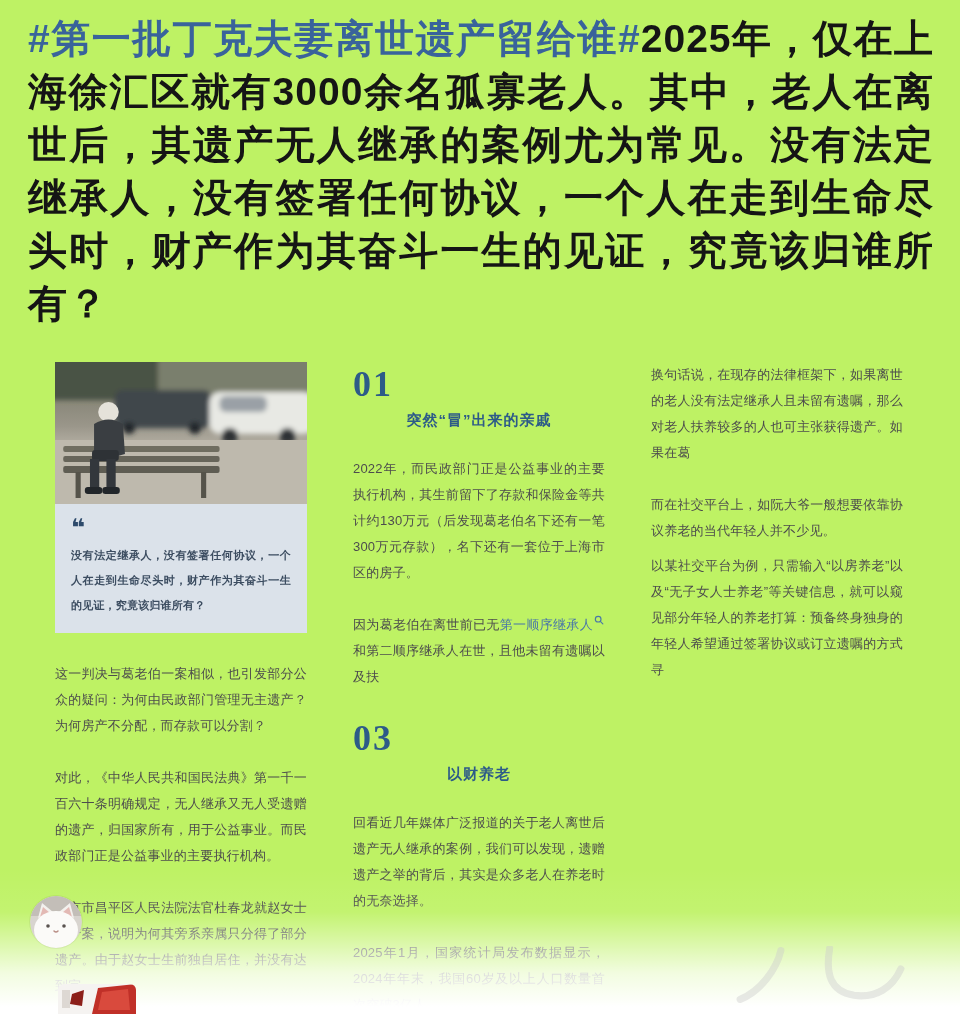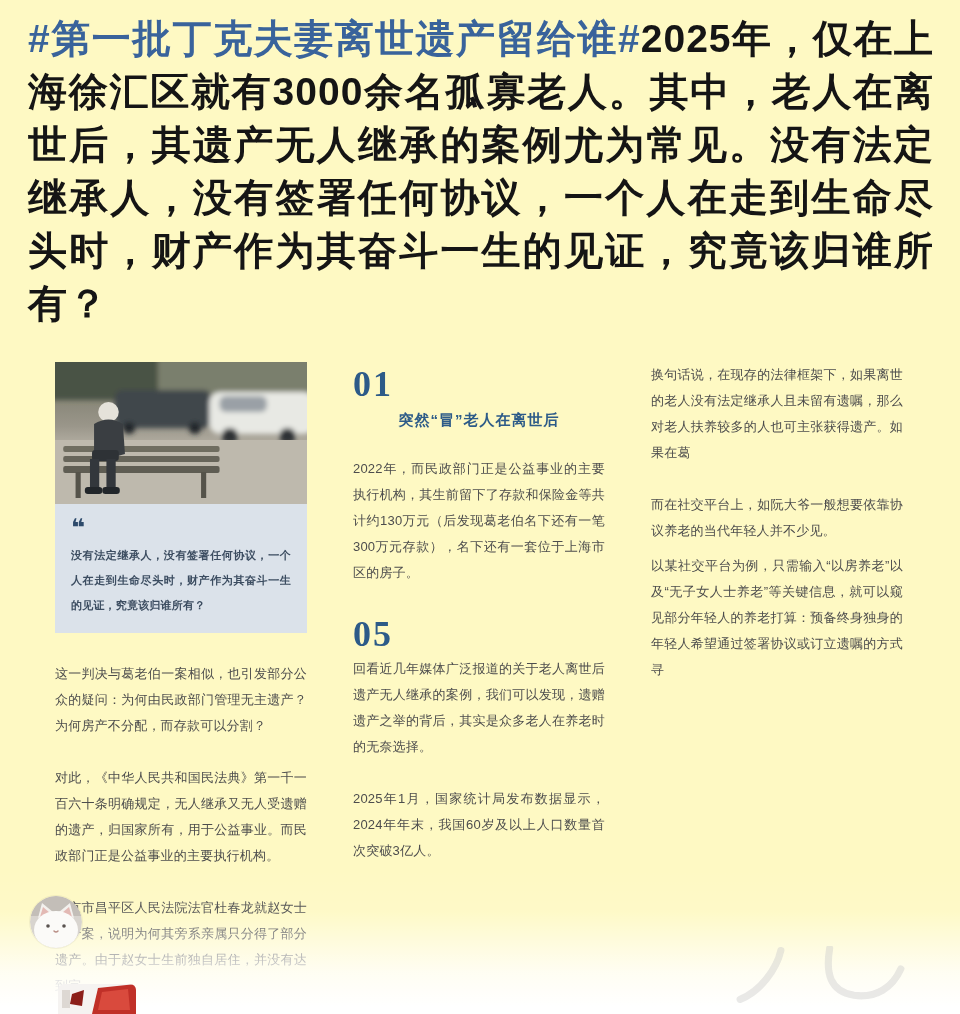--- a/index.html
+++ b/index.html
@@ -1,18 +1,18 @@
 <!DOCTYPE html>
 <html><head>
 <meta charset="utf-8">
 <style>
   * { margin:0; padding:0; box-sizing:border-box; }
   html,body { width:960px; height:1014px; background:#ffffff;
     font-family:"Liberation Sans","DejaVu Sans",sans-serif; }
-  .page { position:relative; width:960px; height:1014px; background:#fef9c3; overflow:hidden; }
+  .page { position:relative; width:960px; height:1014px; background:#bef264; overflow:hidden; }
 
   
   .headline { position:absolute; left:28px; top:12px; width:906px;
     font-size:39px; font-weight:700; line-height:53px; letter-spacing:1px;
     color:#151515; text-align:justify; }
   .headline .hashtag { color:#39639b; }
 
   
   .article { position:absolute; left:55px; top:362px; width:848px;
     display:flex; gap:46px; }
@@ -109,23 +109,28 @@
         <div class="quote-icon">❝</div>
         <p class="quote-text">没有法定继承人，没有签署任何协议，一个人在走到生命尽头时，财产作为其奋斗一生的见证，究竟该归谁所有？</p>
       </div>
       <p class="para">这一判决与葛老伯一案相似，也引发部分公众的疑问：为何由民政部门管理无主遗产？为何房产不分配，而存款可以分割？</p>
       <p class="para">对此，《中华人民共和国民法典》第一千一百六十条明确规定，无人继承又无人受遗赠的遗产，归国家所有，用于公益事业。而民政部门正是公益事业的主要执行机构。</p>
       <p class="para">北京市昌平区人民法院法官杜春龙就赵女士遗产案，说明为何其旁系亲属只分得了部分遗产。由于赵女士生前独自居住，并没有达到完</p>
     </div>
 
     <div class="col col-mid">
       <div class="sec-num">01</div>
-      <div class="sec-title">突然“冒”老人在离世后</div>
+      <div class="sec-title">突然“冒”出来的亲戚</div>
       <p class="para">2022年，而民政部门正是公益事业的主要执行机构，其生前留下了存款和保险金等共计约130万元（后发现葛老伯名下还有一笔300万元存款），名下还有一套位于上海市区的房子。</p>
-      <div class="sec-num second">05</div>
+      <p class="para"><span>因为葛老伯在离世前已无</span><span class="inline-link">第一顺序继承人</span><span class="sup-icon"><svg width="10" height="10" viewBox="0 0 12 12">
+              <circle cx="5" cy="5" r="3.4" fill="none" stroke="#4a77a8" stroke-width="1.4"></circle>
+              <line x1="7.6" y1="7.6" x2="10.6" y2="10.6" stroke="#4a77a8" stroke-width="1.4" stroke-linecap="round"></line>
+            </svg></span><span>和第二顺序继承人在世，且他未留有遗嘱以及扶</span></p>
+      <div class="sec-num second">03</div>
+      <div class="sec-title">以财养老</div>
       <p class="para">回看近几年媒体广泛报道的关于老人离世后遗产无人继承的案例，我们可以发现，遗赠遗产之举的背后，其实是众多老人在养老时的无奈选择。</p>
       <p class="para">2025年1月，国家统计局发布数据显示，2024年年末，我国60岁及以上人口数量首次突破3亿人。</p>
     </div>
 
     <div class="col col-right">
       <p class="para">换句话说，在现存的法律框架下，如果离世的老人没有法定继承人且未留有遗嘱，那么对老人扶养较多的人也可主张获得遗产。如果在葛</p>
       <p class="para">而在社交平台上，如阮大爷一般想要依靠协议养老的当代年轻人并不少见。</p>
       <p class="para">以某社交平台为例，只需输入“以房养老”以及“无子女人士养老”等关键信息，就可以窥见部分年轻人的养老打算：预备终身独身的年轻人希望通过签署协议或订立遗嘱的方式寻</p>
     </div>
   </div>

